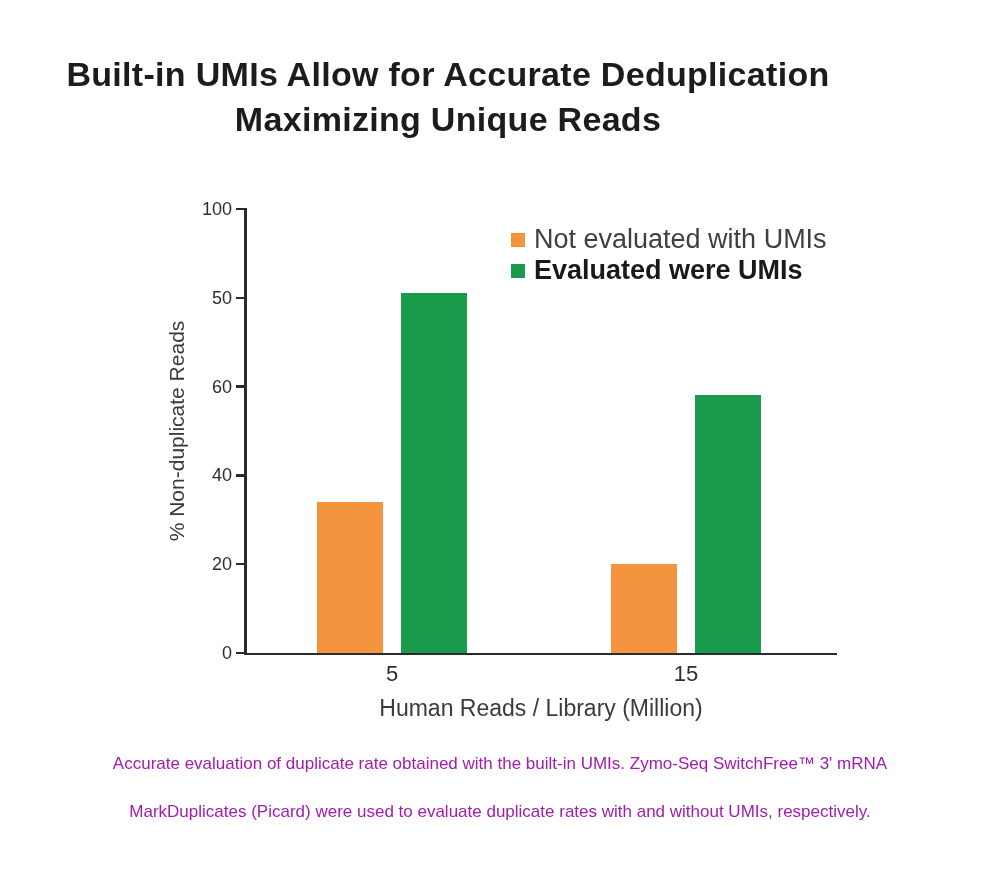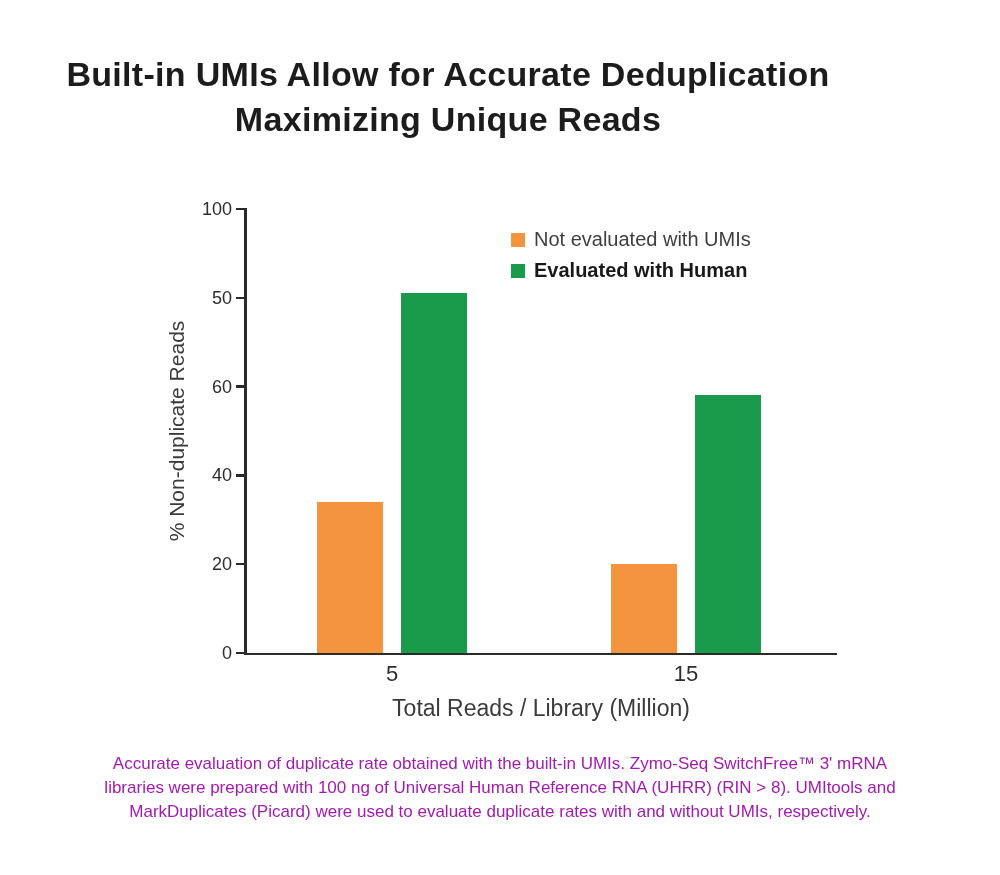--- a/index.html
+++ b/index.html
@@ -86,21 +86,21 @@
   .legend-row {
     display: flex;
     align-items: center;
     height: 31px;
   }
   .legend-swatch {
     width: 14px; height: 14px;
     margin-right: 9px;
     flex: 0 0 auto;
   }
-  .legend-label { font-size: 20px; color: #3f3f3f; }
+  .legend-label { font-size: 27px; color: #3f3f3f; }
   .legend-row.bold .legend-label { font-weight: 700; color: #191919; }
   .caption {
     position: absolute;
     top: 752px;
     left: 50px;
     width: 900px;
     margin: 0;
     text-align: center;
     font-size: 17px;
     line-height: 24px;
@@ -135,29 +135,29 @@
     <div id="bars">
         <div class="bar" style="left: 317px; width: 66px; top: 502.04px; height: 150.96px; background: rgb(244, 148, 62);"></div>
         <div class="bar" style="left: 401px; width: 66px; top: 293.36px; height: 359.64px; background: rgb(26, 154, 75);"></div>
         <div class="bar" style="left: 611px; width: 66px; top: 564.2px; height: 88.8px; background: rgb(244, 148, 62);"></div>
         <div class="bar" style="left: 695px; width: 66px; top: 395.48px; height: 257.52px; background: rgb(26, 154, 75);"></div>
       </div>
     <div id="xcats">
         <div class="xcat-label" style="left: 392px;">5</div>
         <div class="xcat-label" style="left: 686px;">15</div>
       </div>
-    <div class="xaxis-title">Total Reads / Library (Million)</div>
+    <div class="xaxis-title">Human Reads / Library (Million)</div>
 
     <div class="legend">
       <div class="legend-row">
         <span class="legend-swatch" style="background: rgb(244, 148, 62);"></span>
         <span class="legend-label">Not evaluated with UMIs</span>
       </div>
       <div class="legend-row bold">
         <span class="legend-swatch" style="background: rgb(26, 154, 75);"></span>
-        <span class="legend-label">Evaluated with Human</span>
+        <span class="legend-label">Evaluated were UMIs</span>
       </div>
     </div>
   </div>
 
-  <p class="caption"><span>Accurate evaluation of duplicate rate obtained with the built-in UMIs. Zymo-Seq SwitchFree™ 3' mRNA</span><br><span>libraries were prepared with 100 ng of Universal Human Reference RNA (UHRR) (RIN &gt; 8). UMItools and</span><br><span>MarkDuplicates (Picard) were used to evaluate duplicate rates with and without UMIs, respectively.</span></p>
+  <p class="caption"><span>Accurate evaluation of duplicate rate obtained with the built-in UMIs. Zymo-Seq SwitchFree™ 3' mRNA</span><br><br><span>MarkDuplicates (Picard) were used to evaluate duplicate rates with and without UMIs, respectively.</span></p>
 
 </div>
 
 </body></html>

